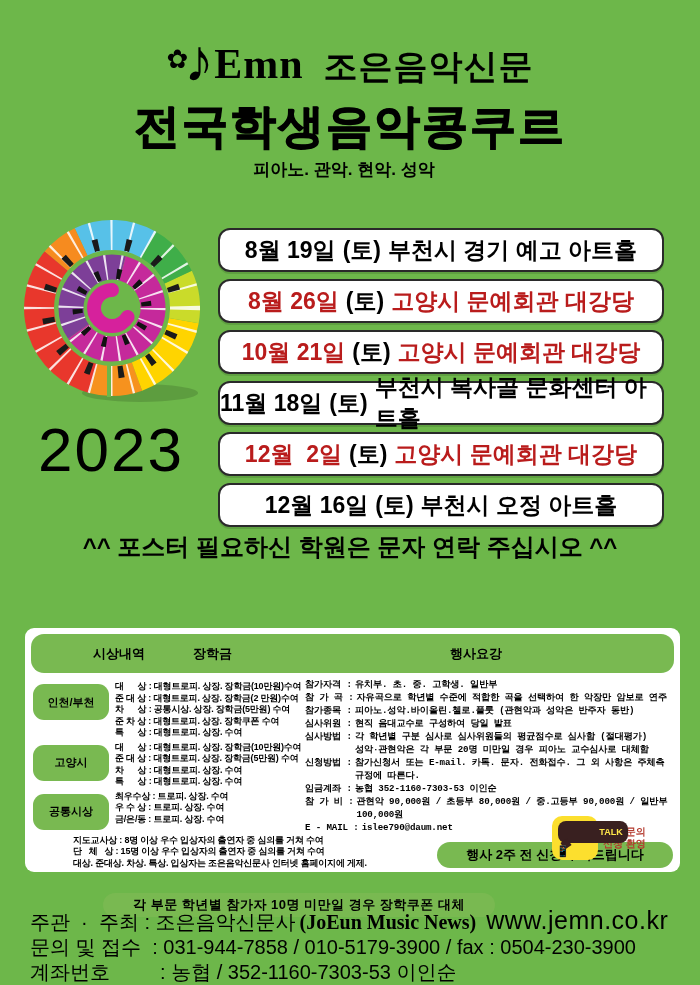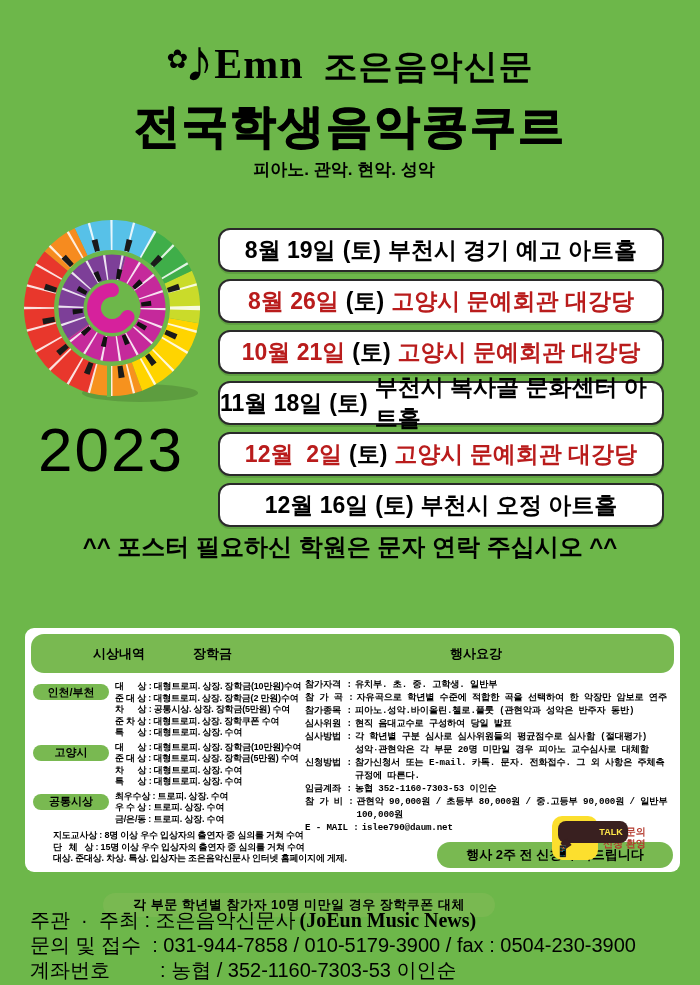--- a/index.html
+++ b/index.html
@@ -31,25 +31,25 @@
   .poster-note{position:absolute; top:531px; left:0; right:0; text-align:center; font-size:24px; font-weight:900;}
   
   .panel{position:absolute; left:25px; top:628px; width:655px; height:244px; background:#fff; border-radius:9px;}
   .panel-bar{margin:6px 6px 0 6px; height:39px; background:#79b951; border-radius:13px;
     display:flex; align-items:center; font-size:13px; font-weight:900;}
   .pb-awards{margin-left:62px;} .pb-sch{margin-left:48px;} .pb-details{margin-left:218px;}
   .panel-body{display:flex; padding:5px 6px 0 8px;}
   .col-left{width:262px; position:relative;}
   .col-right{flex:1; padding-left:10px;}
   .award-group{display:flex; margin-top:3px;}
-  .pill{width:76px; height:16px; background:#79b951; border-radius:11px; flex-shrink:0;
+  .pill{width:76px; height:36px; background:#79b951; border-radius:11px; flex-shrink:0;
     display:flex; align-items:center; justify-content:center; font-size:11px; font-weight:900; margin-top:3px;}
   .lines{margin-left:6px;}
   .aline{display:block; font-size:9px; font-weight:700; line-height:11.5px; white-space:pre; letter-spacing:-0.2px;}
-  .notes{margin-top:5px; margin-left:20px;}
+  .notes{margin-top:5px; margin-left:40px;}
   .coupon{position:absolute; left:70px; top:215px; width:392px; height:24px; background:#79b951; border-radius:13px;
     display:flex; align-items:center; justify-content:center; font-size:13px; font-weight:900; letter-spacing:0.5px;}
   .detail-row{display:flex; font-size:9.2px; font-weight:700; line-height:13px; letter-spacing:-0.15px;font-family:Liberation Mono, monospace;}
   .d-label{white-space:pre; flex-shrink:0;}
   .d-value{white-space:pre-line; margin-left:3px;}
   .apply-pill{margin:8px 0 0 132px; width:236px; height:26px; background:#79b951; border-radius:14px;
     display:flex; align-items:center; justify-content:center; font-size:13px; font-weight:900;}
   
   .kakao{position:absolute; left:527px; top:188px; display:flex; align-items:center;}
   .kakao-icon{width:46px; height:44px; background:#fcdf2e; border-radius:10px; position:relative; flex-shrink:0;}
@@ -240,20 +240,21 @@
         <div>신청 환영</div>
       </div>
     </div>
   </div>
 
   <div class="footer">
     <div class="frow">
       <span class="f-label">주관  ·  주최 : </span>
       <span>조은음악신문사</span>
       <span class="f-en">(JoEun Music News)</span>
+      <span class="f-url">www.jemn.co.kr</span>
     </div>
     <div class="frow">
       <span class="f-label">문의 및 접수  : </span>
       <span>031-944-7858 / 010-5179-3900 / fax : 0504-230-3900</span>
     </div>
     <div class="frow">
       <span class="f-label">계좌번호         : </span>
       <span>농협 / 352-1160-7303-53   이인순</span>
     </div>
   </div>

